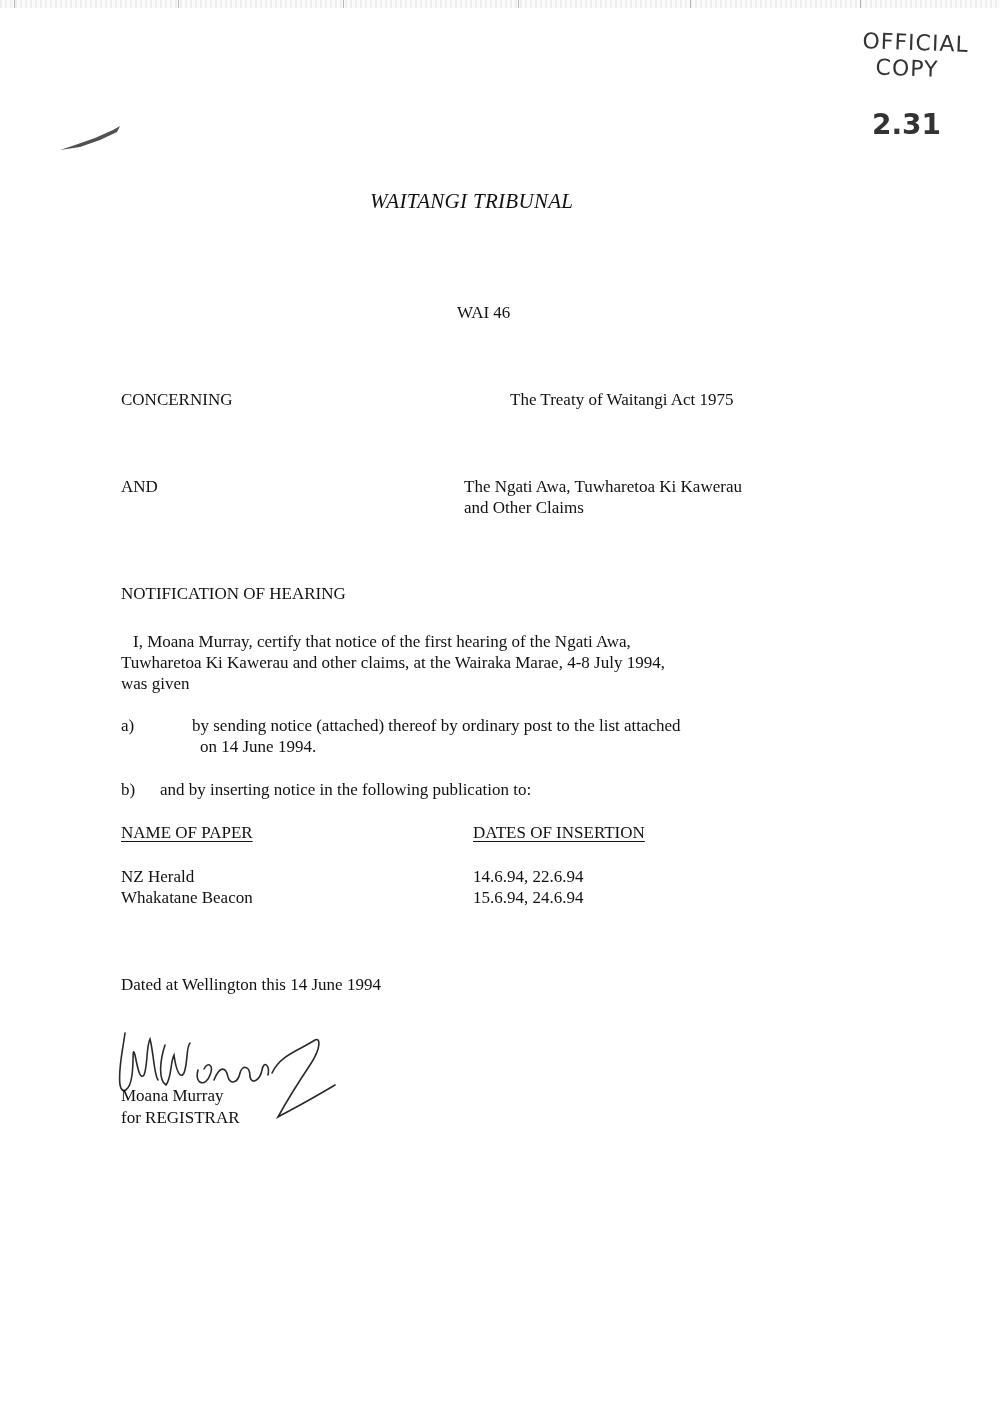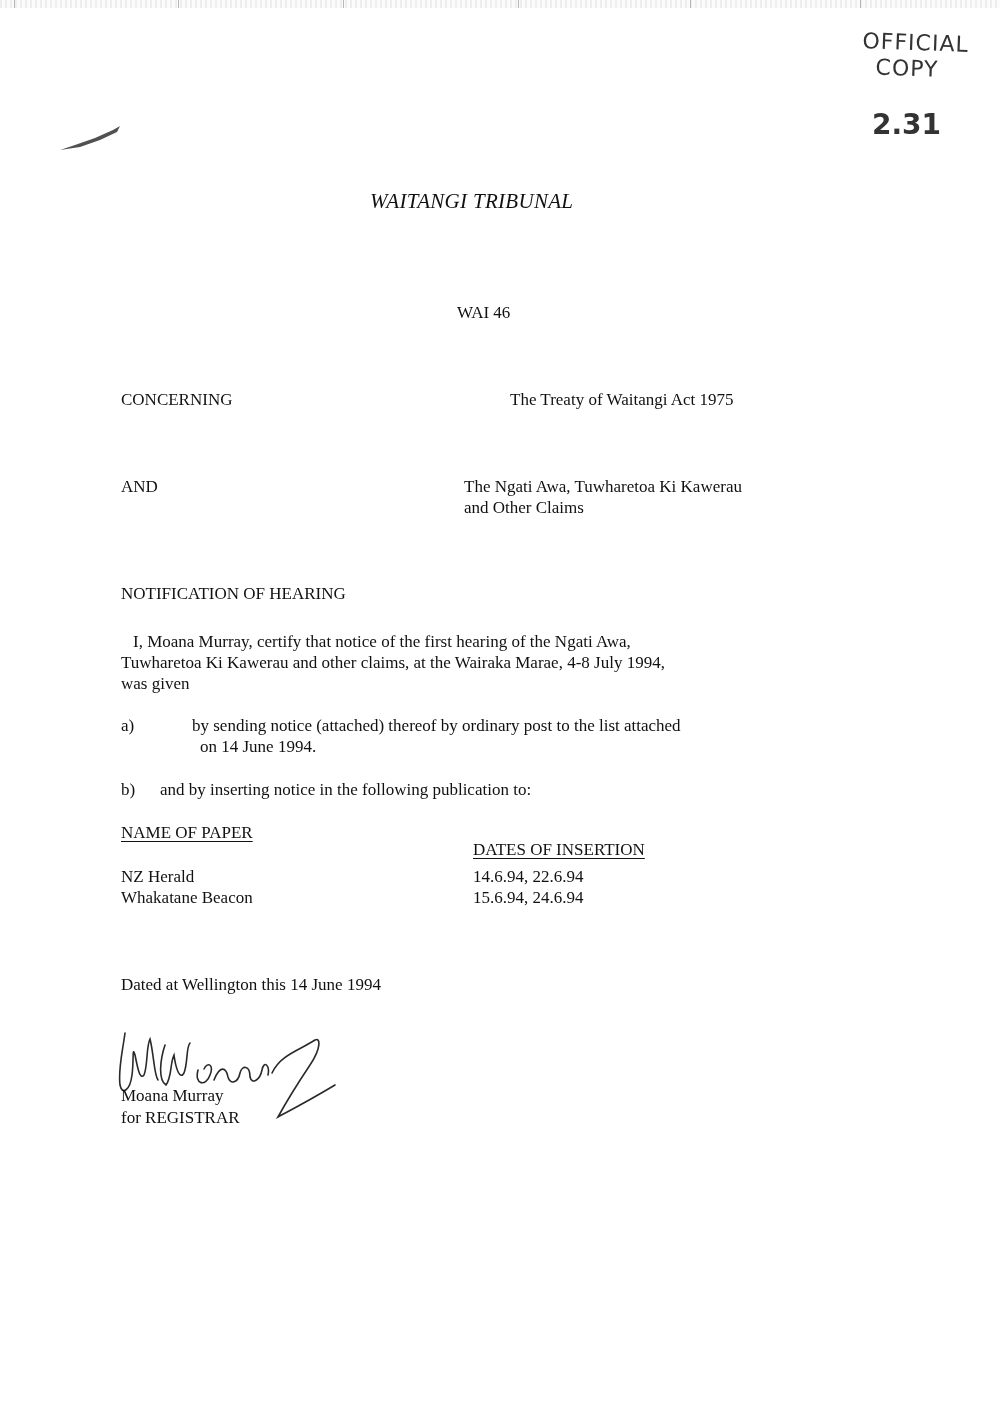--- a/index.html
+++ b/index.html
@@ -60,21 +60,21 @@
 
 <div class="abs txt" style="left:121px; top:715px;">a)</div>
 <div class="abs txt" style="left:160px; top:715px;margin-left:32px;">by sending notice (attached) thereof by ordinary post to the list attached</div>
 <div class="abs txt" style="left:158px; top:736px;margin-left:42px;">on 14 June 1994.</div>
 
 <div class="abs txt" style="left:121px; top:779px;">b)</div>
 <div class="abs txt" style="left:160px; top:779px;">and by inserting notice in the following publication to:</div>
 
 <div class="abs" style="left:121px; top:822px; width:600px; height:90px;">
   <div class="abs txt u" style="left:0; top:0;">NAME OF PAPER</div>
-  <div class="abs txt u" style="left:352px; top:0;margin-top:17px;">DATES OF INSERTION</div>
+  <div class="abs txt u" style="left:352px; top:0;">DATES OF INSERTION</div>
 
   <div class="abs txt" style="left:0; top:44px;">NZ Herald</div>
   <div class="abs txt" style="left:352px; top:44px;">14.6.94, 22.6.94</div>
 
   <div class="abs txt" style="left:0; top:65px;text-align:center;">Whakatane Beacon</div>
   <div class="abs txt" style="left:352px; top:65px;">15.6.94, 24.6.94</div>
 </div>
 
 <div class="abs txt" style="left:121px; top:974px;">Dated at Wellington this 14 June 1994</div>
 

